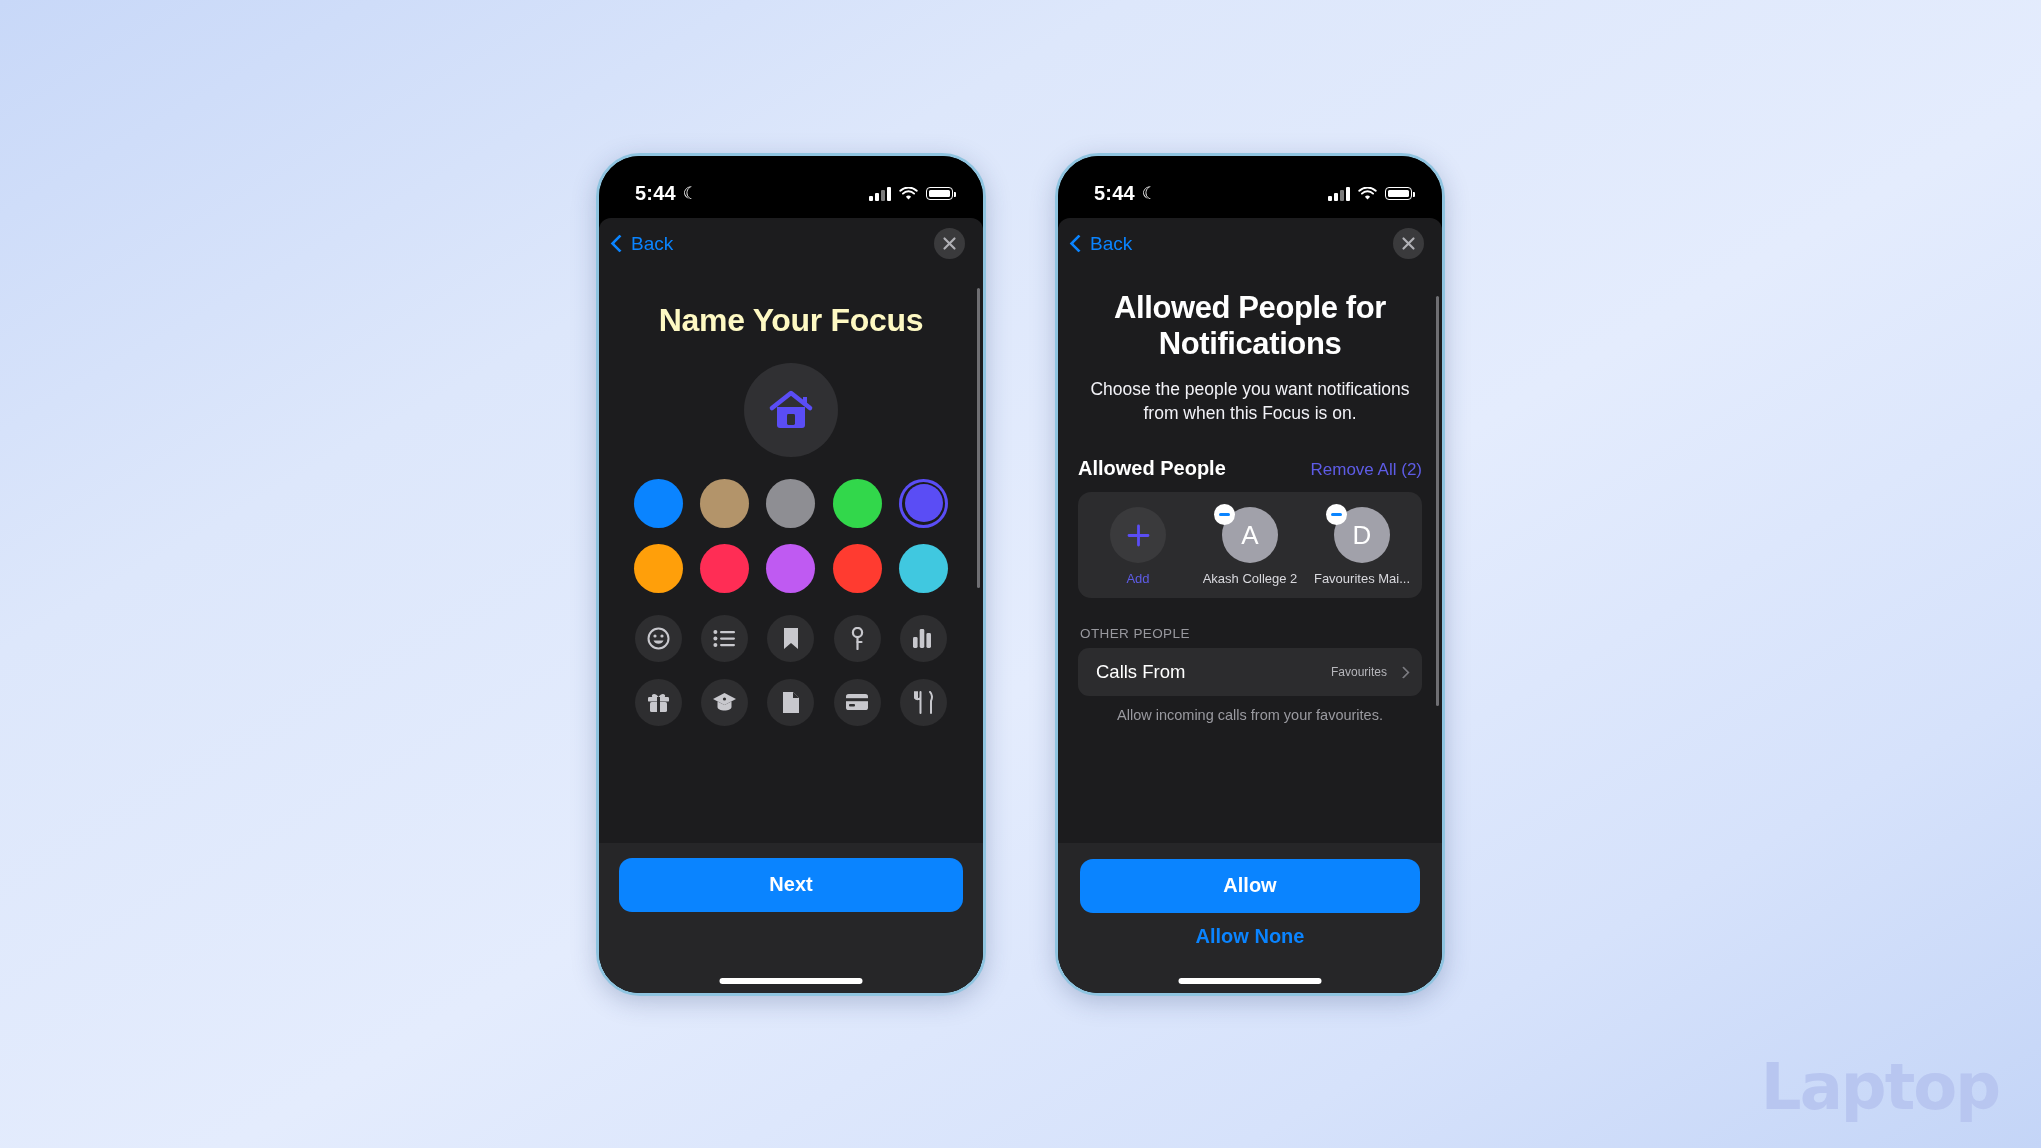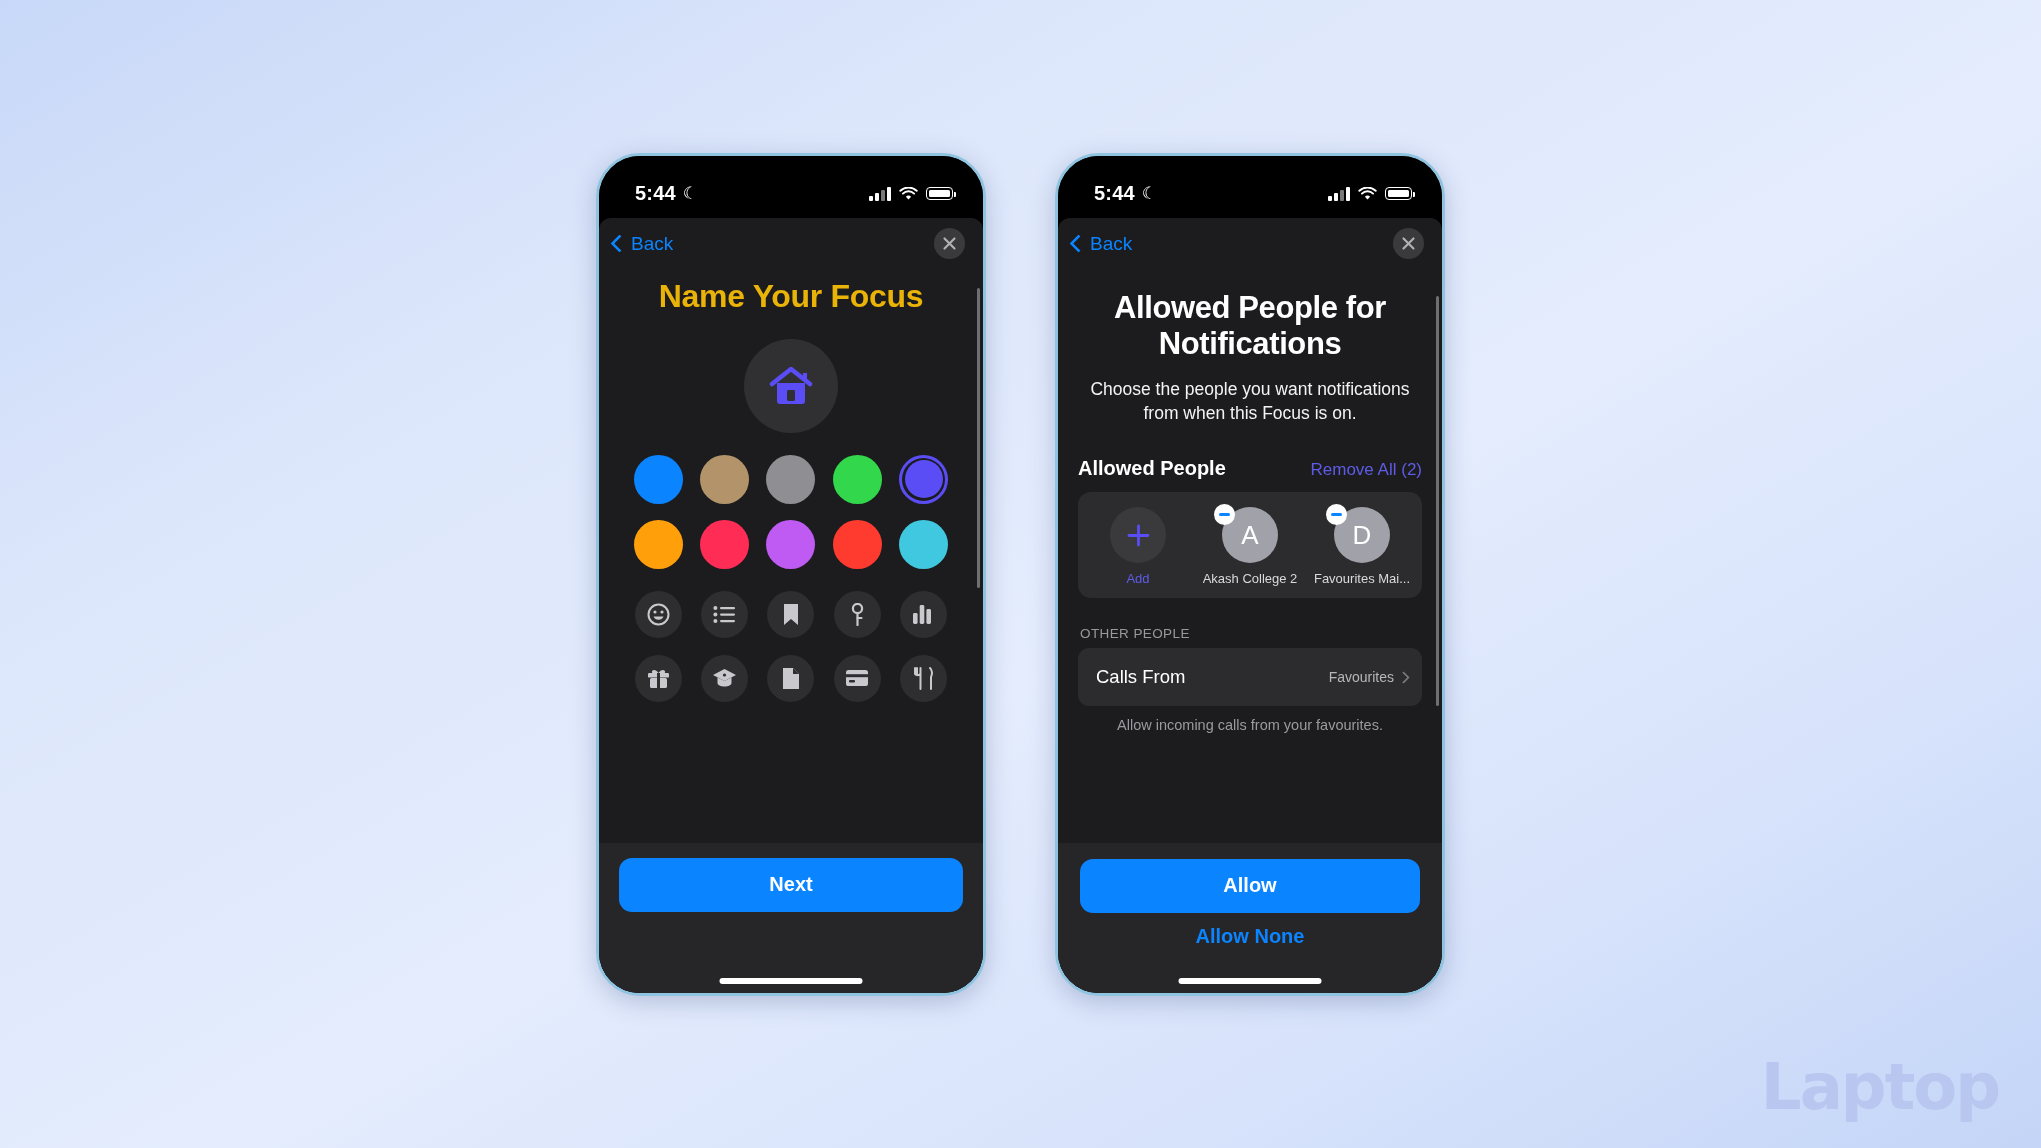--- a/index.html
+++ b/index.html
@@ -101,22 +101,22 @@
 
   .scrollarea { flex: 1; position: relative; overflow: hidden; }
   .scrollbar {
     position: absolute; right: 3px; top: 18px; width: 3.5px; height: 300px;
     background: #6f6f73; border-radius: 2px;
   }
   .scrollbar.tall { top: 26px; height: 410px; }
 
   
   .focus-title {
-    text-align: center; color: #eab308; font-size: 32px; font-weight: bold;
-    margin-top: 8px; letter-spacing: -.3px;
+    text-align: center; color: #fef9c3; font-size: 32px; font-weight: bold;
+    margin-top: 32px; letter-spacing: -.3px;
   }
   .glyph-wrap { display: flex; justify-content: center; margin-top: 24px; }
   .glyph-circle {
     width: 94px; height: 94px; border-radius: 50%; background: #303033;
     display: flex; align-items: center; justify-content: center;
   }
 
   .name-field {
     margin: 50px 18px 0 18px; height: 52px; border-radius: 11px; background: #2c2c2e;
     display: flex; align-items: center; justify-content: center; cursor: text;
@@ -199,25 +199,25 @@
     margin-top: 8px; font-size: 13px; color: #d9d9de; max-width: 100%;
     white-space: nowrap; overflow: hidden; text-overflow: ellipsis; text-align: center;
   }
   .pname.add { color: #5e5ce6; }
 
   .group-label {
     color: #98989e; font-size: 13.5px; letter-spacing: .4px;
     margin: 28px 22px 7px 22px; text-transform: uppercase;
   }
   .row-card {
-    margin: 0 20px; background: #2c2c2e; border-radius: 11px; height: 58px;
+    margin: 0 20px; background: #2c2c2e; border-radius: 11px; height: 48px;
     display: flex; align-items: center; padding: 0 14px 0 18px; cursor: pointer;
   }
   .row-card .rlabel { color: #fff; font-size: 18.5px; flex: 1; }
-  .row-card .rvalue { color: #b6b6bb; font-size: 14px; margin-right: 5px; }
+  .row-card .rvalue { color: #b6b6bb; font-size: 12px; margin-right: 12px; }
   .row-chev { width: 9px; height: 9px; border-top: 2.4px solid #7b7b80; border-right: 2.4px solid #7b7b80;
               transform: rotate(45deg); border-radius: 1px; }
   .row-foot { color: #9a9aa0; font-size: 14.5px; text-align: center; margin: 11px 26px 0 26px; }
 
   .bottom-bar2 {
     flex: none; background: #262628; padding: 16px 22px 0 22px; height: 150px;
     position: relative;
   }
   .link-btn {
     margin-top: 12px; color: #0a84ff; font-size: 20px; font-weight: bold;

